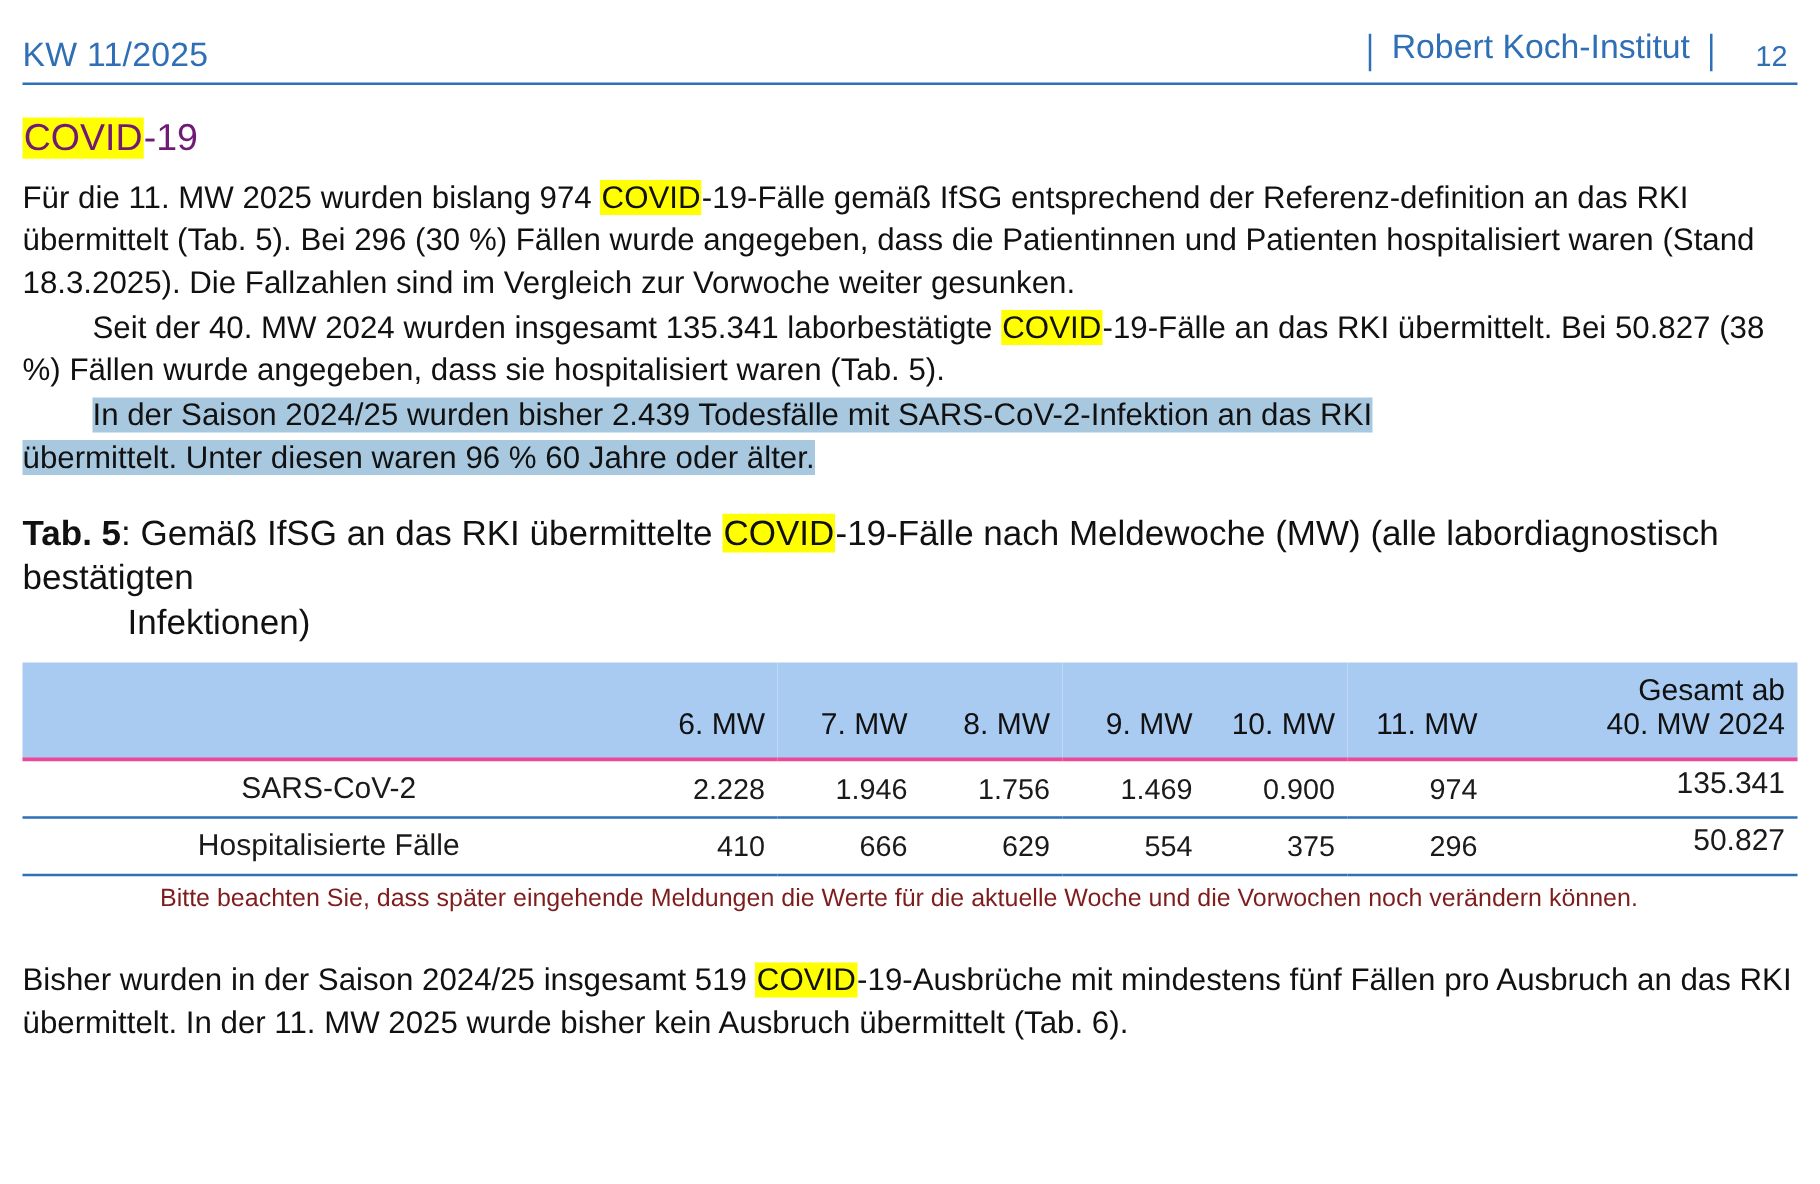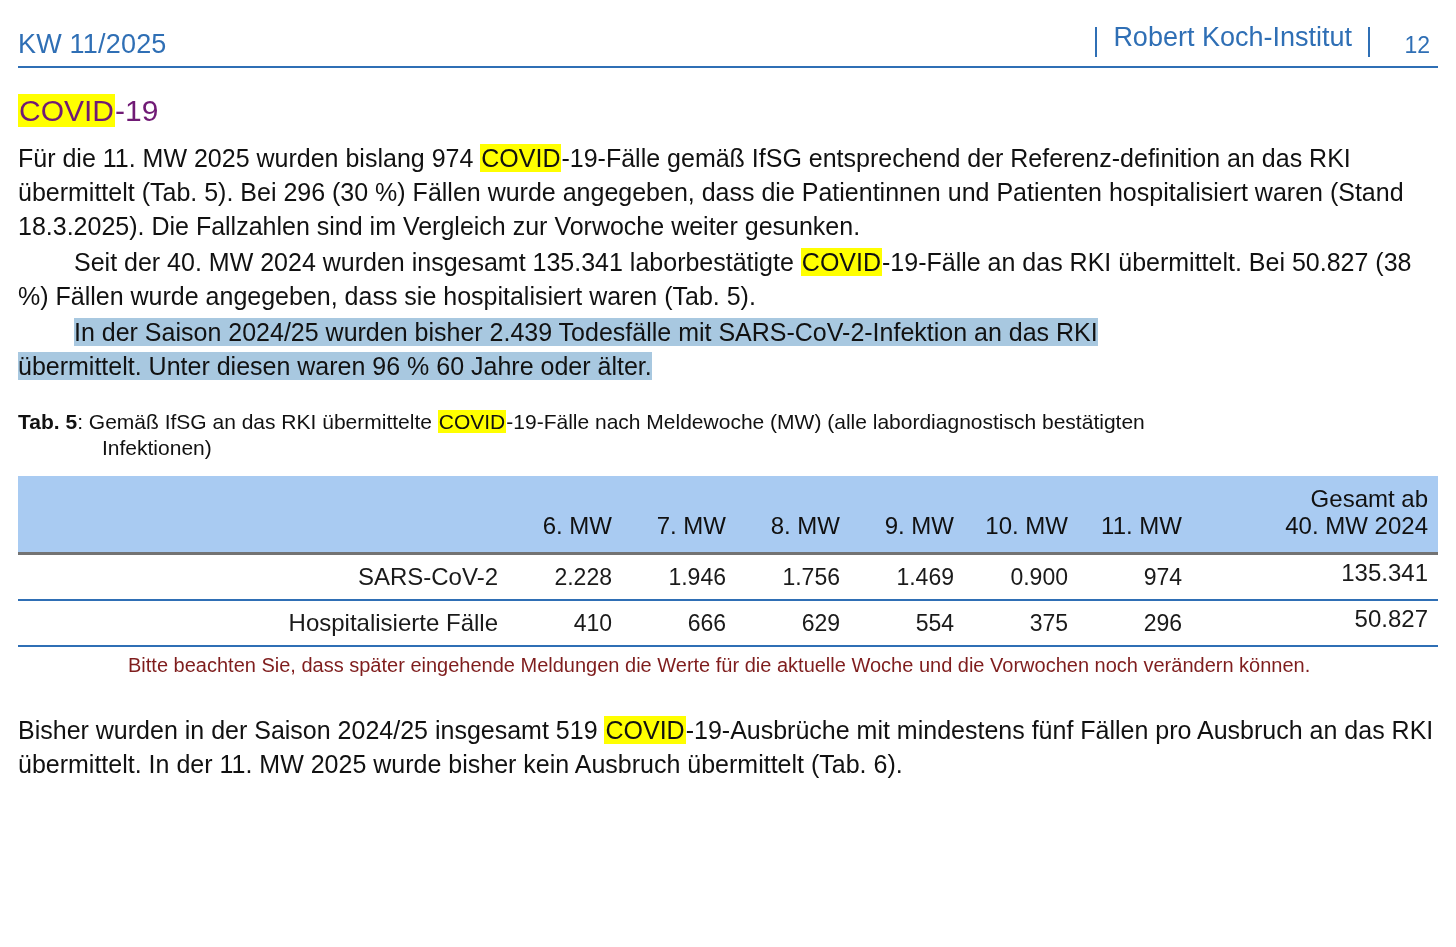--- a/index.html
+++ b/index.html
@@ -78,21 +78,21 @@
     color: #111;
   }
   .para.tight { margin-top: 2px; }
   .indent { display: inline-block; width: 56px; }
   .blue-hl {
     background: #a8c8e0;
   }
 
   
   .tab-caption {
-    font-size: 21px;
+    font-size: 28px;
     line-height: 1.28;
     margin-top: 26px;
     color: #111;
   }
   .tab-caption b { font-weight: bold; }
   .caption-indent {
     display: block;
     padding-left: 84px;
   }
 
@@ -113,30 +113,30 @@
     text-align: right;
   }
   .tbl thead th.first {
     text-align: left;
     width: 470px;
   }
   .tbl thead th.total {
     width: 226px;
     line-height: 1.12;
   }
-  .tbl thead tr th { border-bottom: 3px solid #737373; }
+  .tbl thead tr th { border-bottom: 3px solid #ec4899; }
   .tbl tbody td {
     font-size: 23px;
     padding: 6px 10px 8px 10px;
     text-align: right;
     vertical-align: bottom;
     border-bottom: 2px solid #2f6fb5;
   }
   .tbl tbody td.rowlabel {
-    text-align: right;
+    text-align: center;
     font-size: 24px;
     vertical-align: top;
     padding-top: 8px;
   }
   .tbl tbody td.total {
     font-size: 24px;
     vertical-align: top;
     padding-top: 4px;
   }
   .tbl tbody tr td { border-bottom: 2px solid #2f6fb5; }

